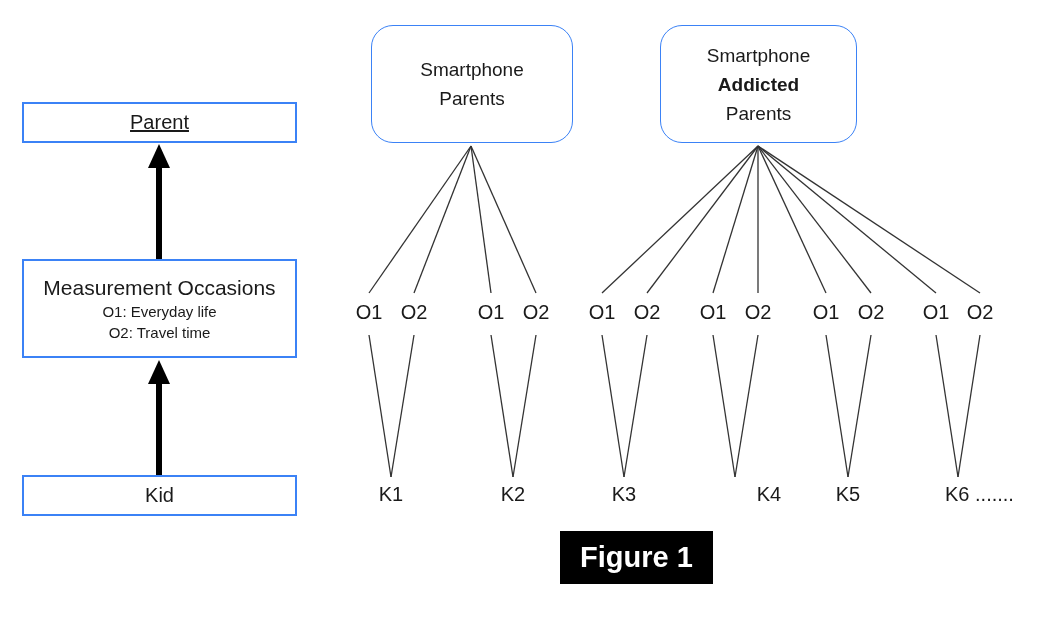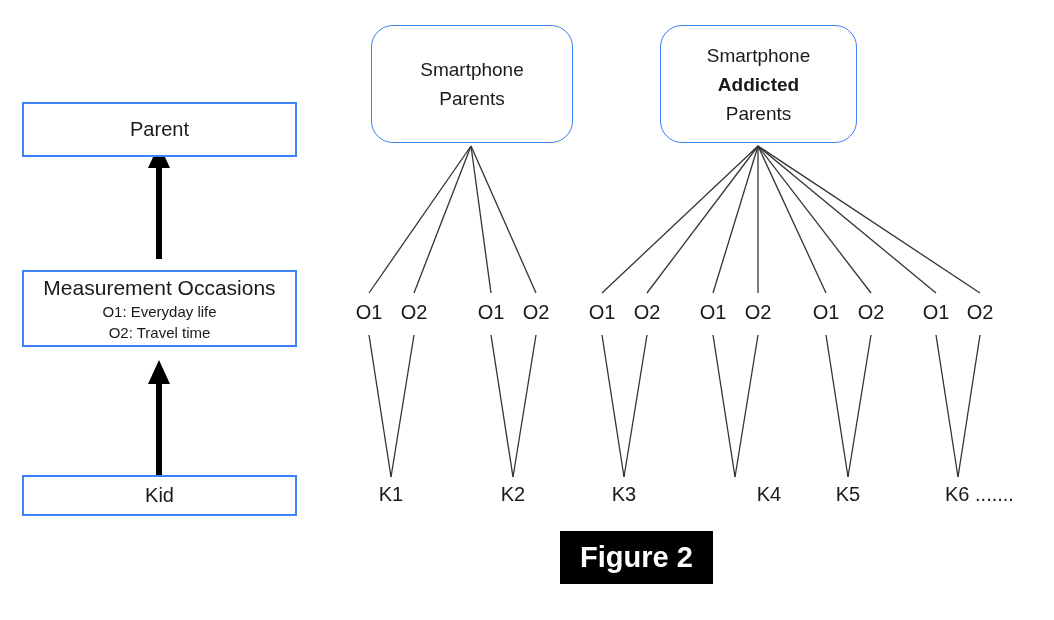--- a/index.html
+++ b/index.html
@@ -21,22 +21,22 @@
     position: absolute;
     box-sizing: border-box;
     border: 2px solid #3b82f6;
     background: #ffffff;
     display: flex;
     align-items: center;
     justify-content: center;
     text-align: center;
   }
   .box.stack { flex-direction: column; }
-  .parent-box   { left: 22px;  top: 102px; width: 275px; height: 55px;  font-size: 20px; }
-  .occ-box      { left: 22px;  top: 259px; width: 275px; height: 77px; margin-top: 11px; }
+  .parent-box   { left: 22px;  top: 102px; width: 275px; height: 41px;  font-size: 20px; text-decoration: underline; }
+  .occ-box      { left: 22px;  top: 259px; width: 275px; height: 99px; }
   .kid-box      { left: 22px;  top: 475px; width: 275px; height: 41px;  font-size: 20px; }
   .occ-title    { font-size: 21px; line-height: 27px; }
   .occ-def      { font-size: 15px; line-height: 21px; }
   .group-box {
     border-radius: 22px;
     border-width: 1.5px;
     font-size: 19px;
     line-height: 29px;
   }
   .group-box.g1 { left: 371px; top: 25px; width: 202px; height: 118px; }
@@ -158,16 +158,16 @@
   <span class="olabel" style="left:980px">O2</span>
 
   <span class="klabel centered" style="left:391px">K1</span>
   <span class="klabel centered" style="left:513px">K2</span>
   <span class="klabel centered" style="left:624px">K3</span>
   <span class="klabel centered" style="left:769px">K4</span>
   <span class="klabel centered" style="left:848px">K5</span>
   <span class="klabel" style="left:945px">K6 .......</span>
 
   <div class="caption">
-    <span>Figure 2</span>
+    <span>Figure 1</span>
   </div>
 
 </div>
 
 </body></html>

